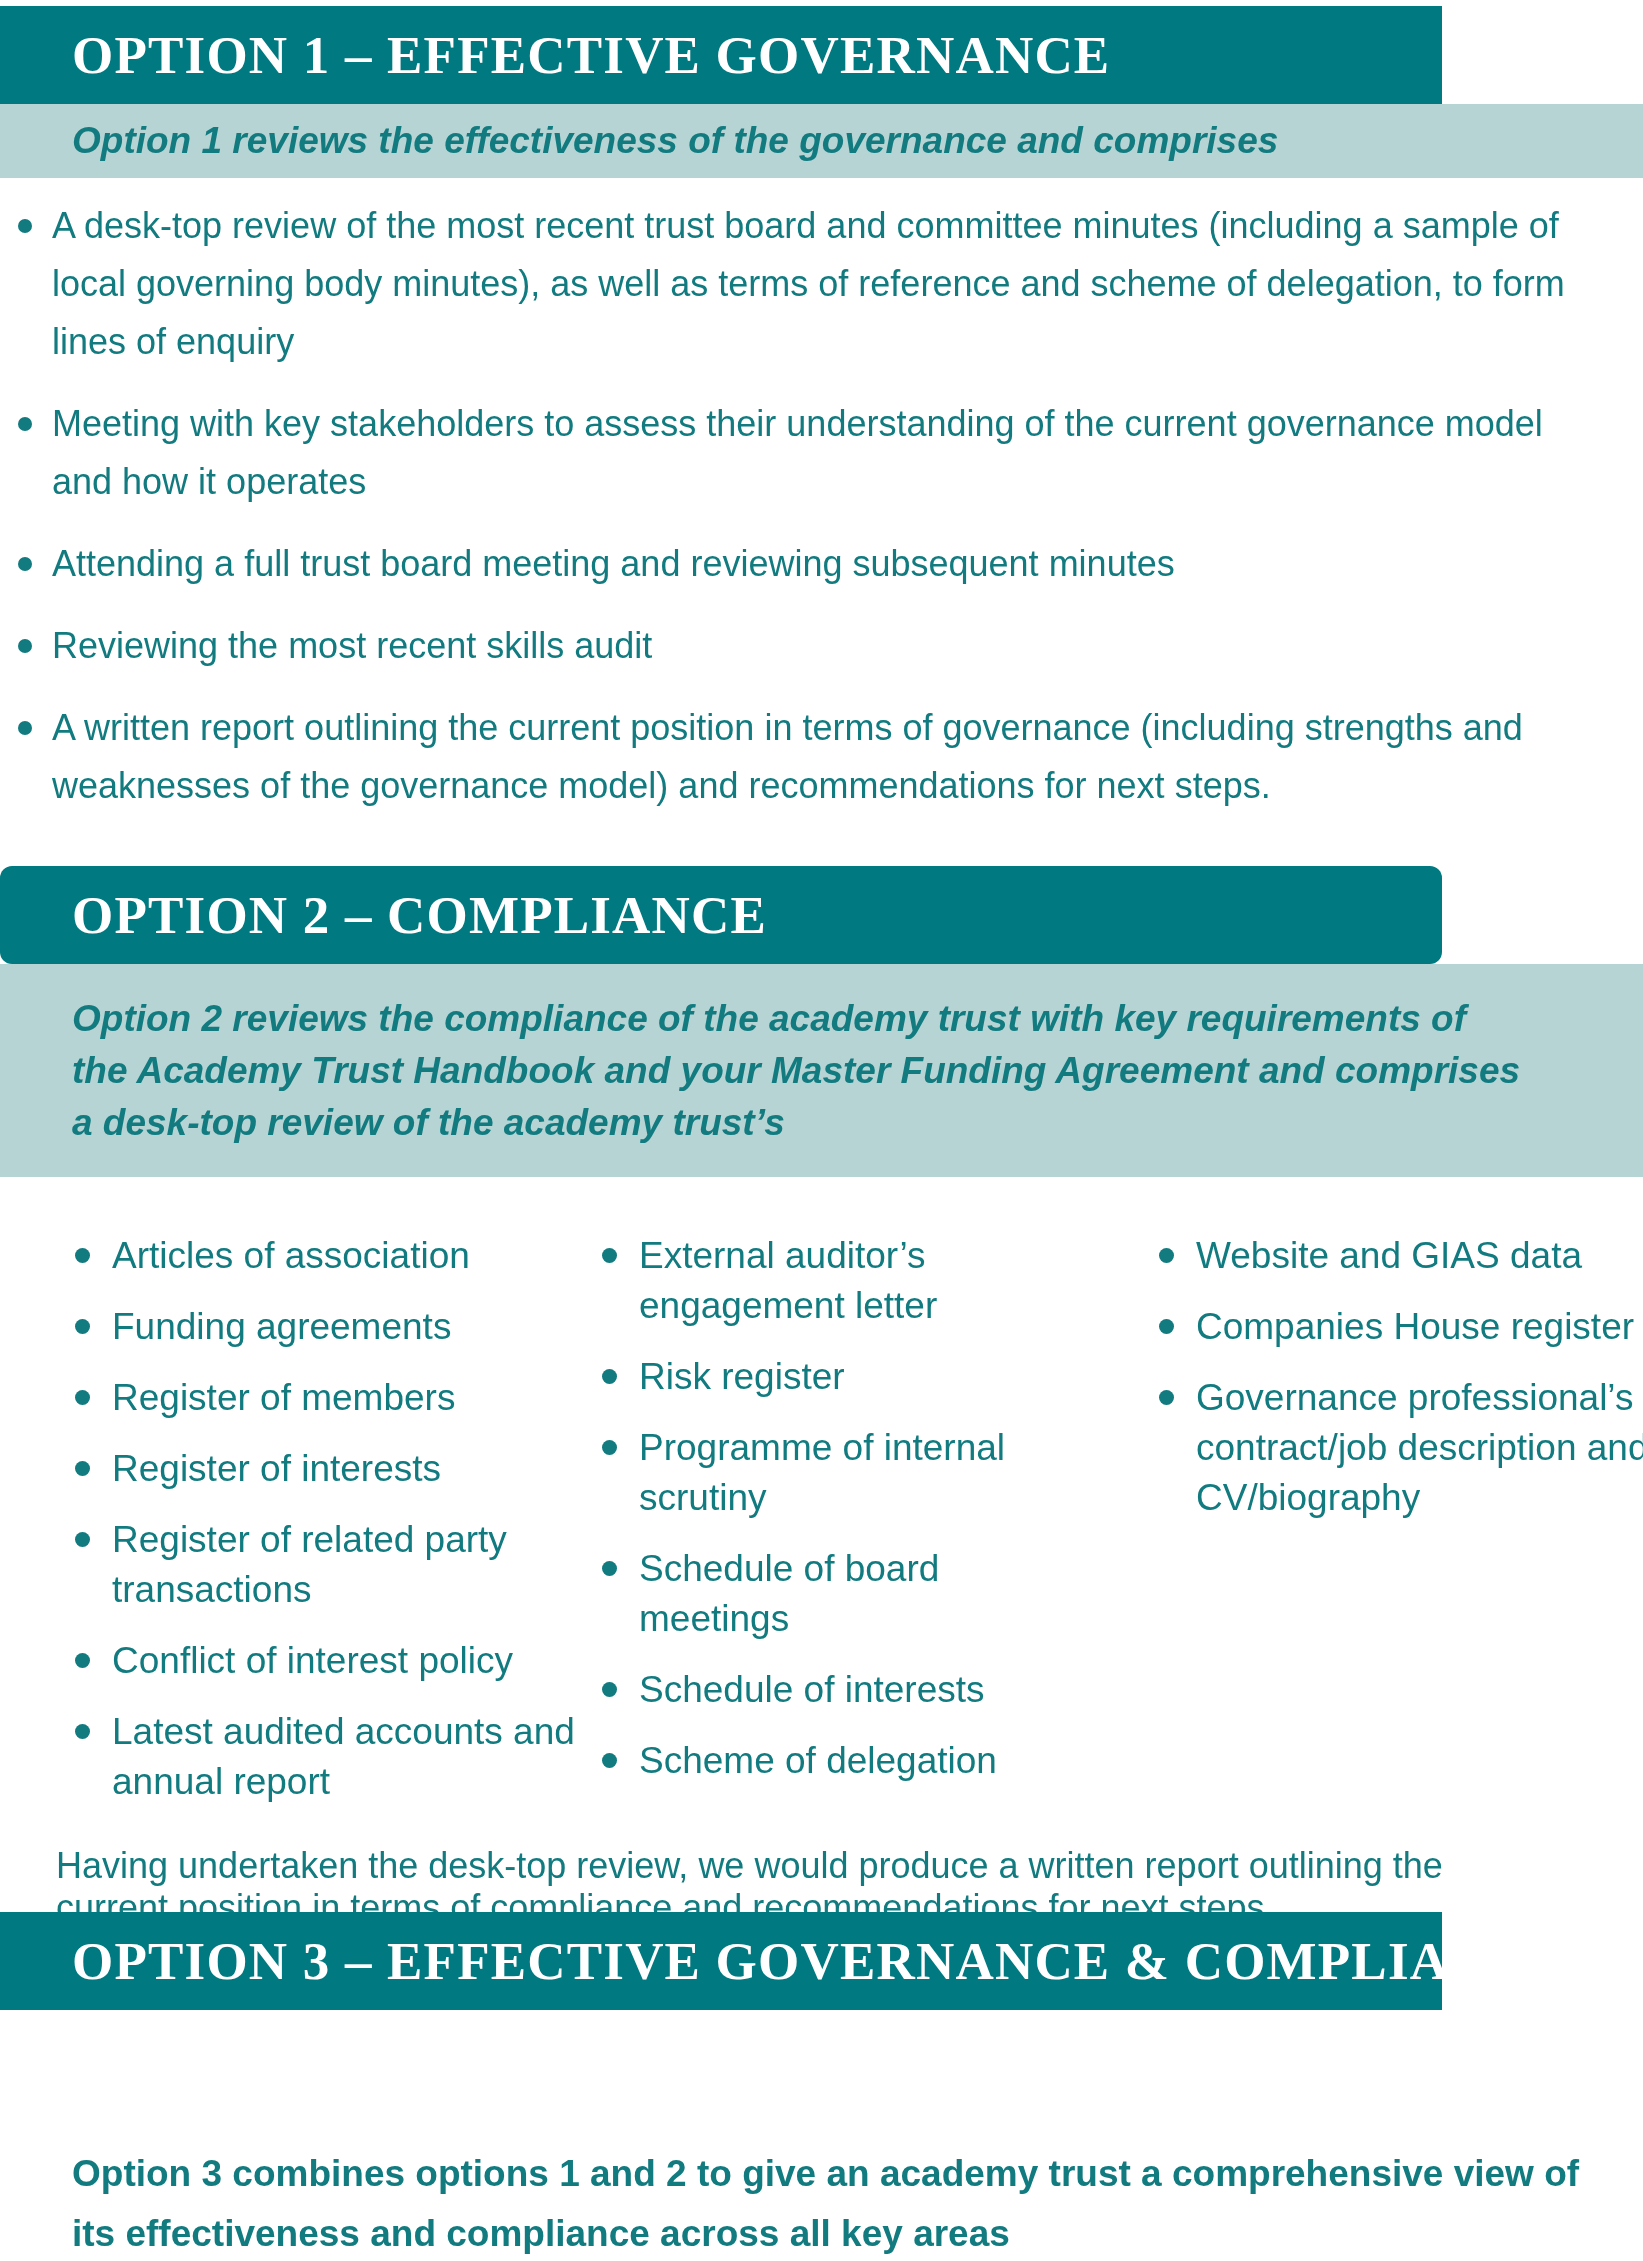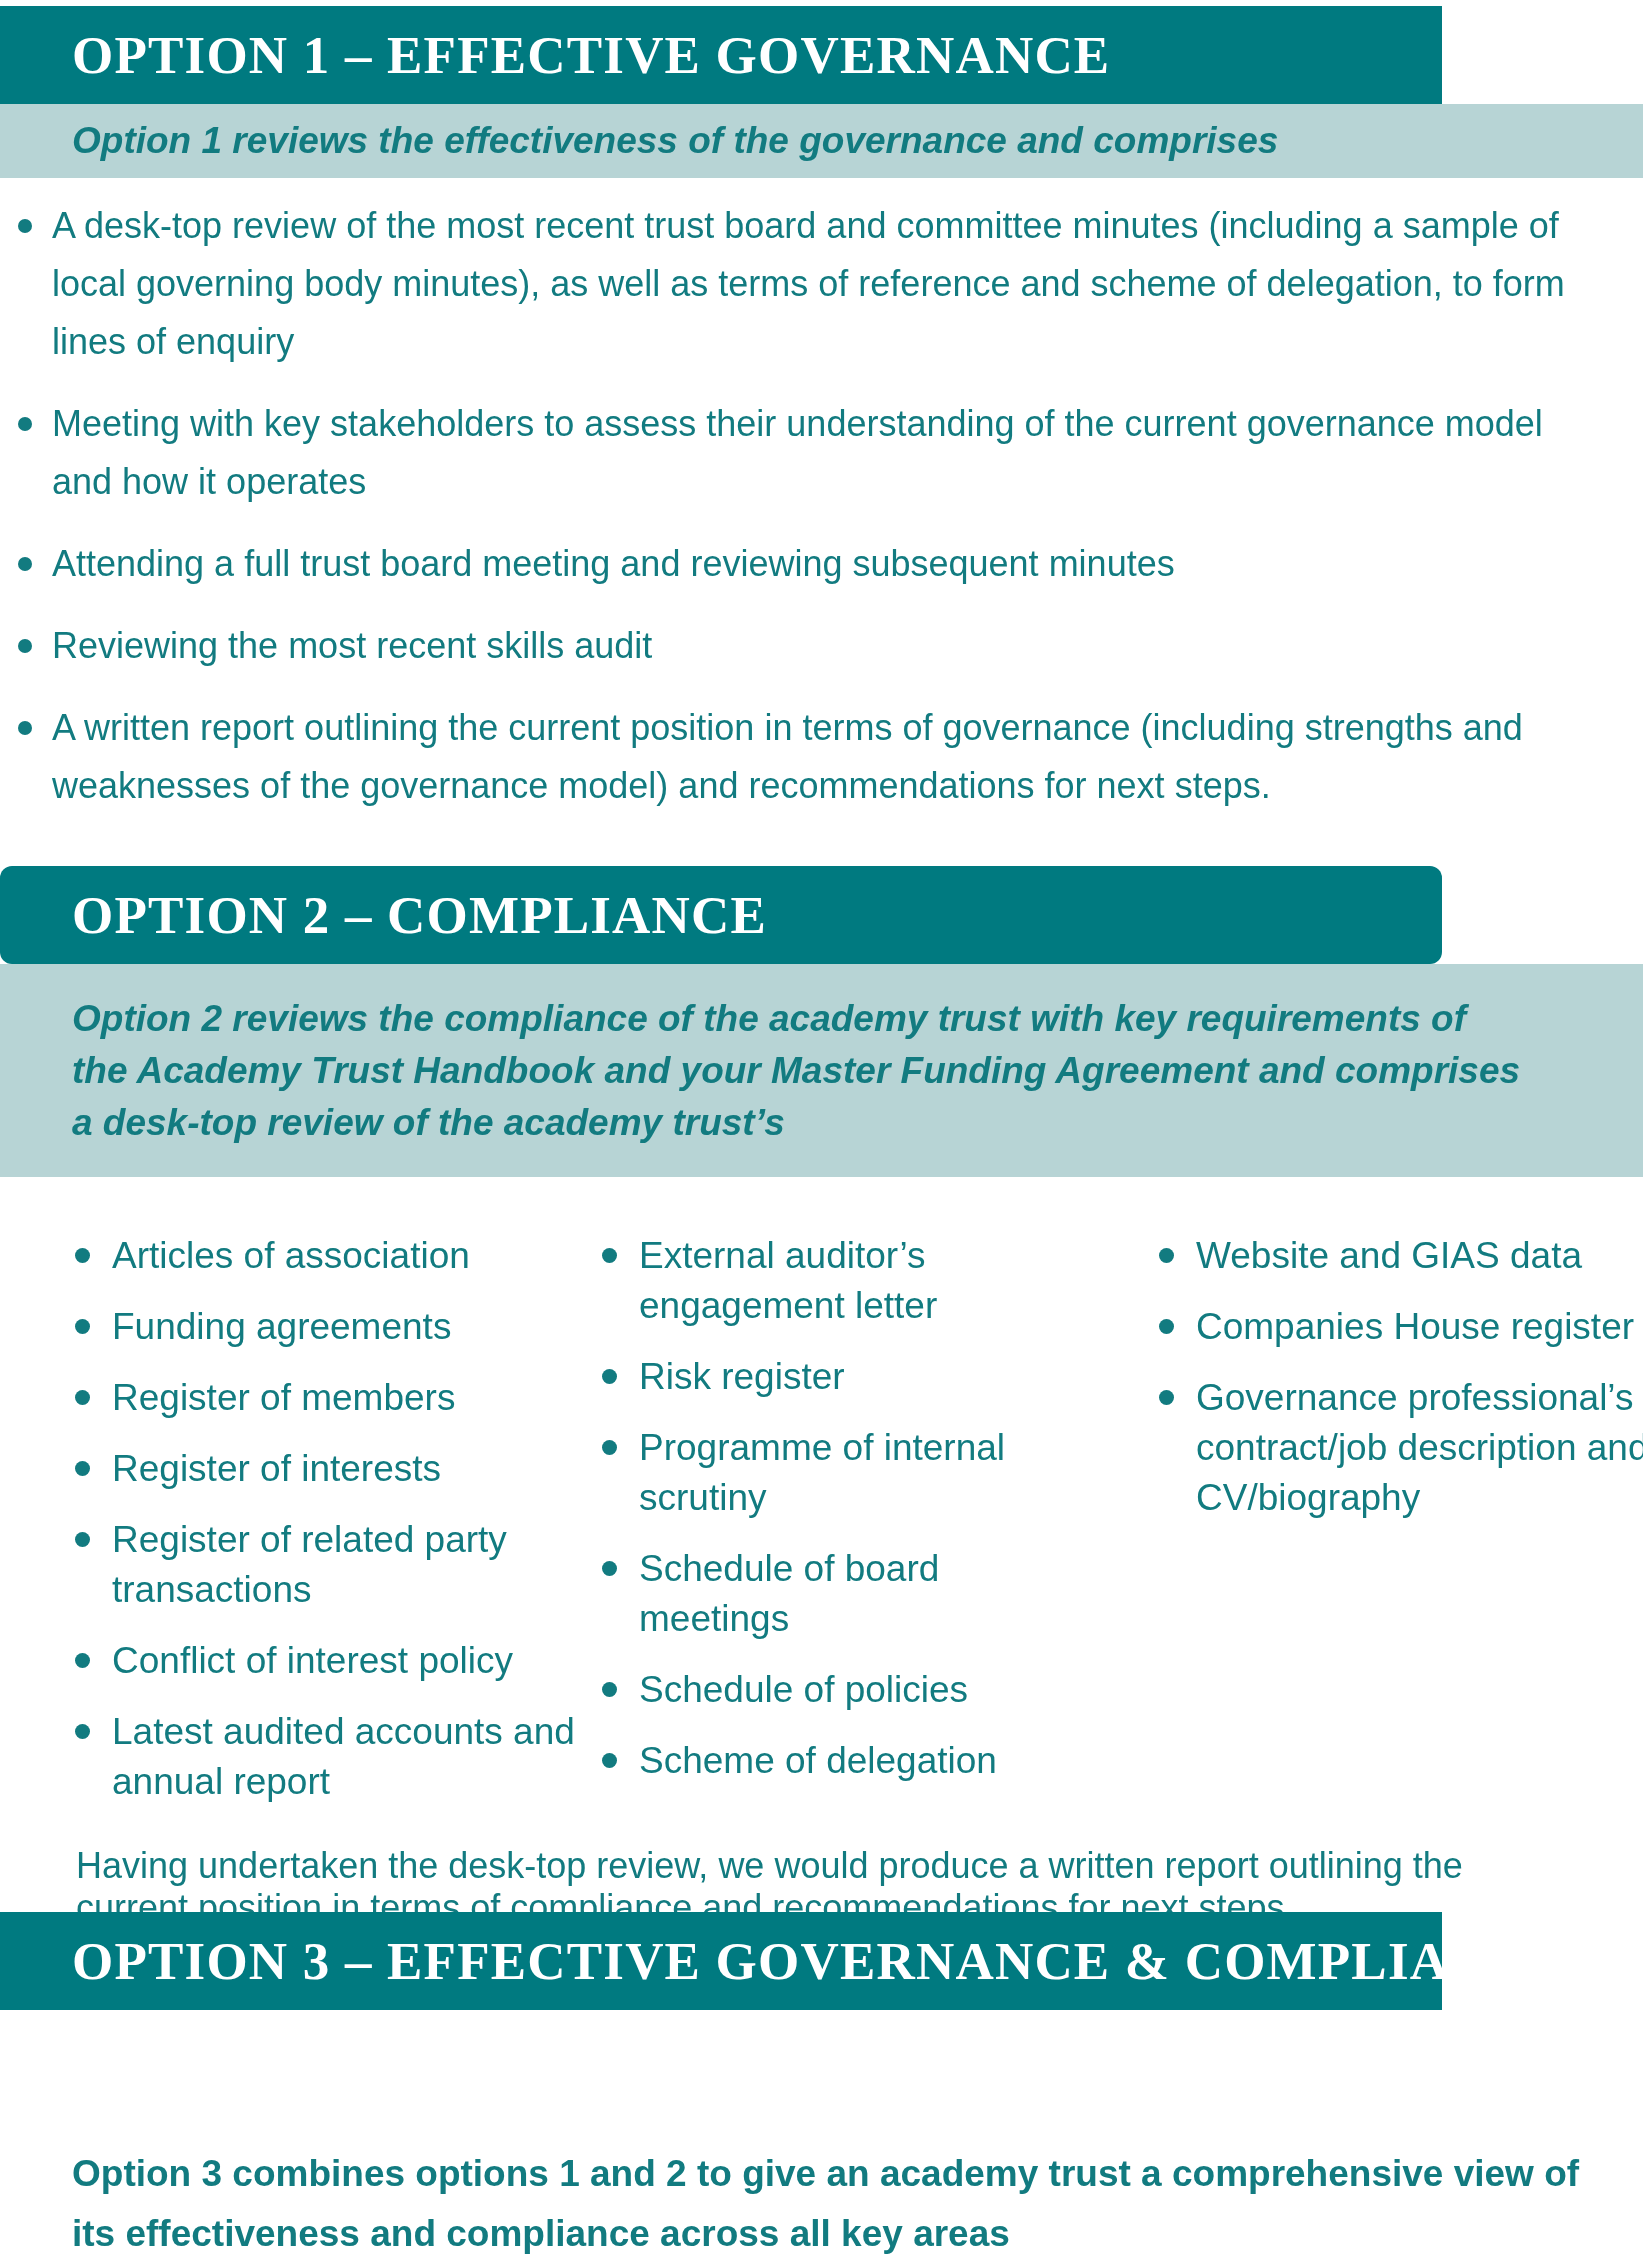--- a/index.html
+++ b/index.html
@@ -63,21 +63,21 @@
   .bullets-1 .dot{left:-34px;top:21.6px;width:14.4px;height:14.4px;}
   
   .col{position:absolute;top:1231px;}
   .col li{font-size:37px;line-height:50px;margin-bottom:21px;}
   .col .dot{left:-37px;top:17px;width:15px;height:15px;}
   .col-1{left:112px;width:468px;}
   .col-2{left:639px;width:420px;}
   .col-3{left:1196px;width:460px;}
   
   .footer-par{
-    position:absolute;top:1845px;left:76px;width:1503px;
+    position:absolute;top:1845px;left:56px;width:1503px;
     margin:0;
     font-size:36px;line-height:42px;color:var(--text);
   }
   .opt3-par{
     position:absolute;top:2144px;left:72px;width:1515px;
     margin:0;
     font-size:37px;line-height:60px;font-weight:700;color:var(--text);
   }
   
   .band-1{top:6.4px;}
@@ -125,21 +125,21 @@
     <li><span class="dot"></span><span>Register of related party transactions</span></li>
     <li><span class="dot"></span><span>Conflict of interest policy</span></li>
     <li><span class="dot"></span><span>Latest audited accounts and annual report</span></li>
   </ul>
 
   <ul class="col col-2">
     <li><span class="dot"></span><span>External auditor’s engagement letter</span></li>
     <li><span class="dot"></span><span>Risk register</span></li>
     <li><span class="dot"></span><span>Programme of internal scrutiny</span></li>
     <li><span class="dot"></span><span>Schedule of board meetings</span></li>
-    <li><span class="dot"></span><span>Schedule of policies</span></li>
+    <li><span class="dot"></span><span>Schedule of interests</span></li>
     <li><span class="dot"></span><span>Scheme of delegation</span></li>
   </ul>
 
   <ul class="col col-3">
     <li><span class="dot"></span><span>Website and GIAS data</span></li>
     <li><span class="dot"></span><span>Companies House register</span></li>
     <li><span class="dot"></span><span>Governance professional’s contract/job description and CV/biography</span></li>
   </ul>
 
   <p class="footer-par">Having undertaken the desk-top review, we would produce a written report outlining the current position in terms of compliance and recommendations for next steps.</p>

